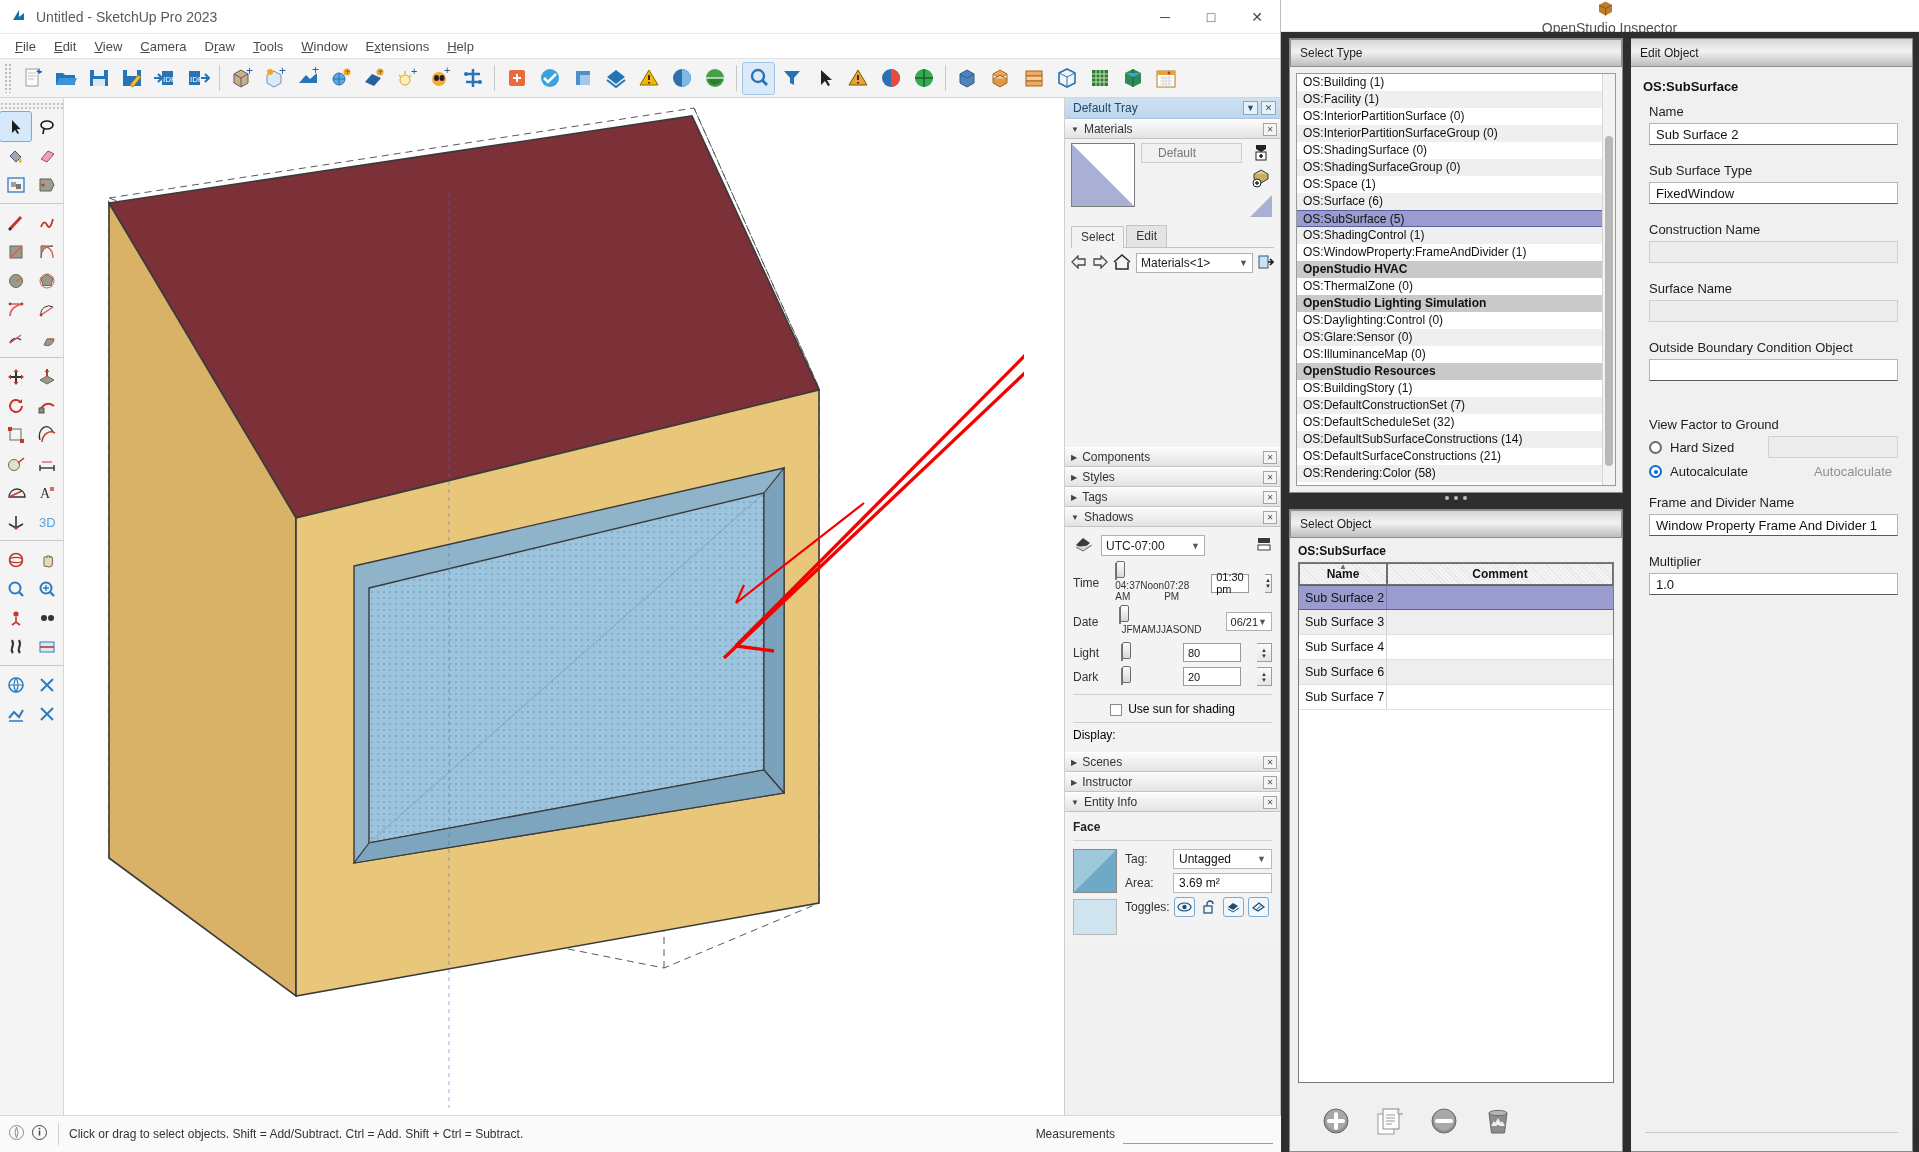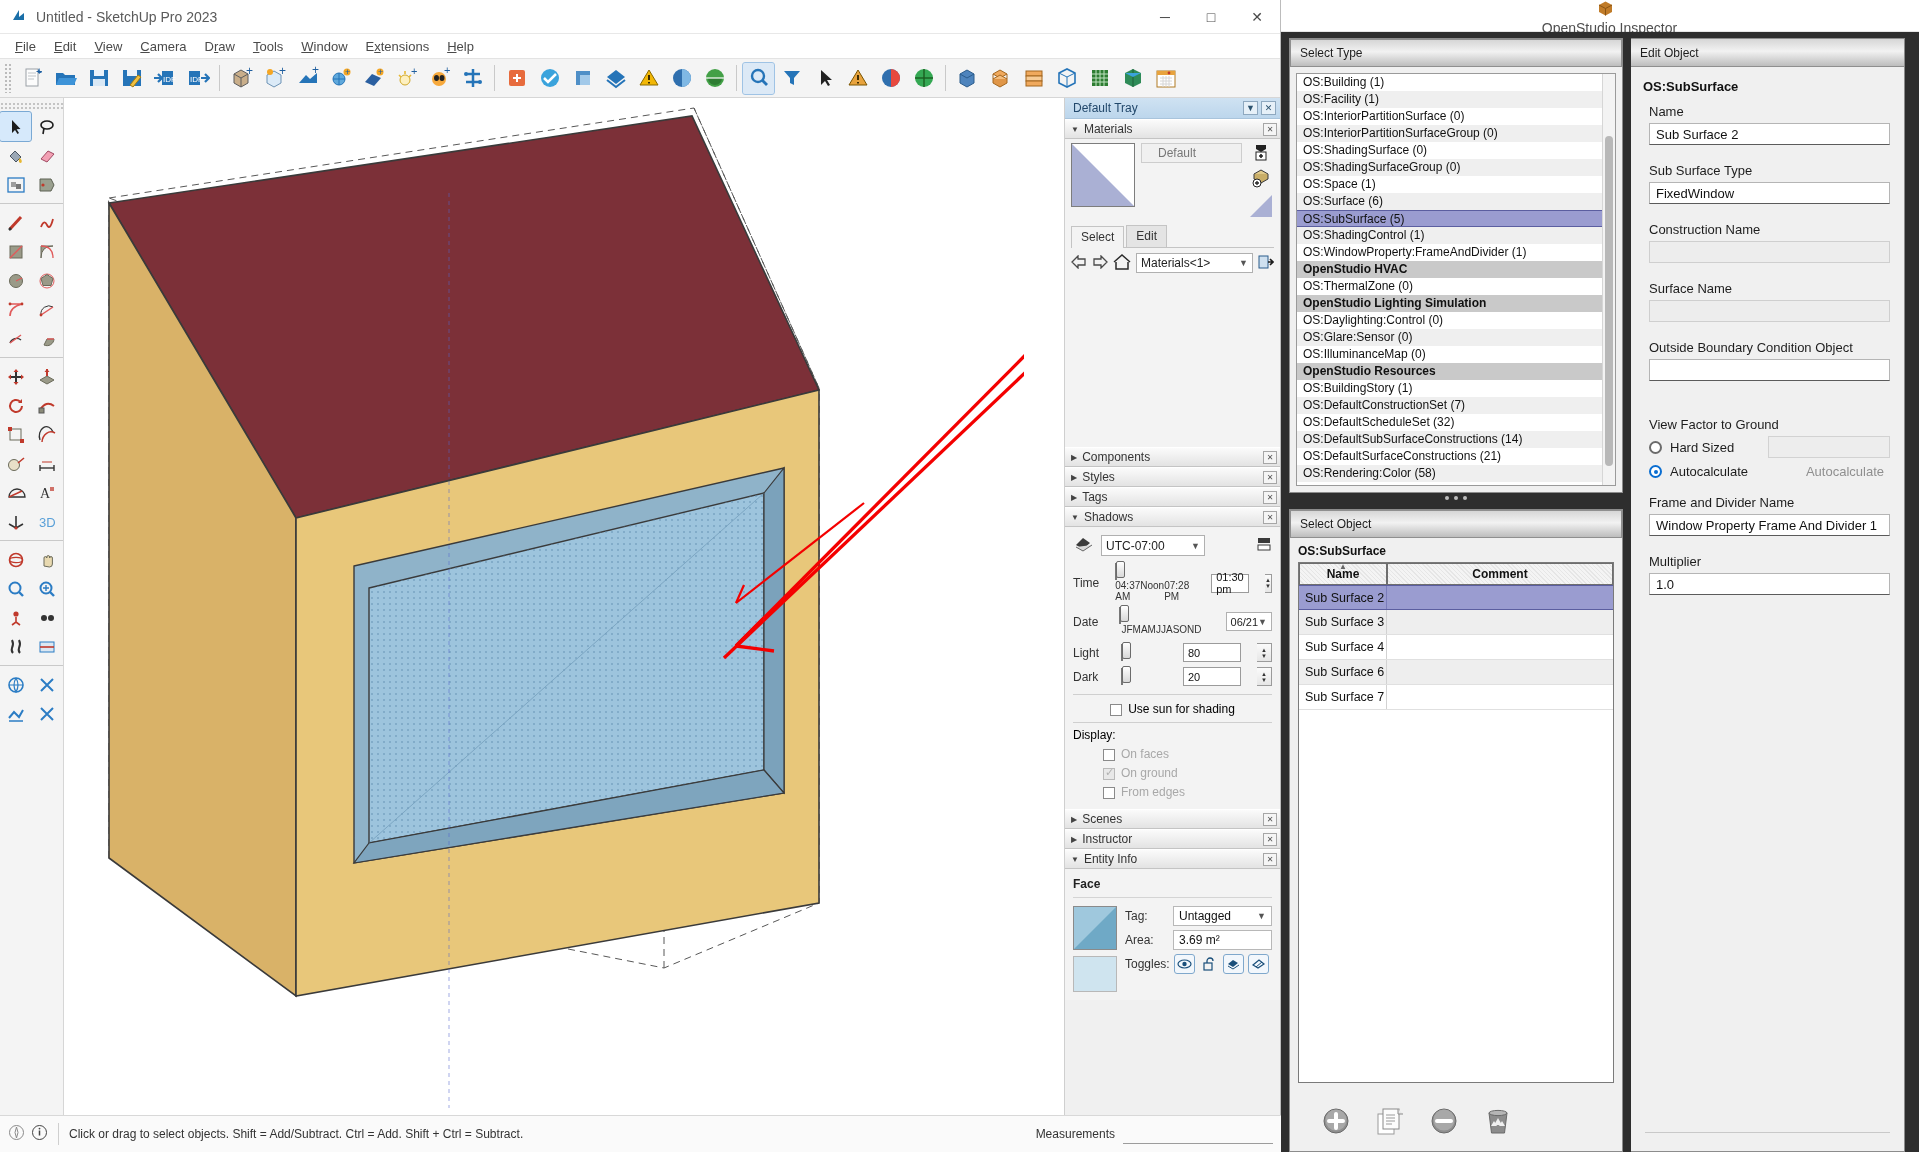--- a/index.html
+++ b/index.html
@@ -192,21 +192,21 @@
     height: 32px; background: #ffffff; display: flex; align-items: center; padding-left: 10px;
     border-bottom: 1px solid #e6e6e6;
     flex-direction: column;
   }
   .os-title { font-size: 14px; color: #4f4f4f; margin-left: 9px; }
   .os-winbtns { margin-left: auto; display: flex; }
   .os-winbtn { width: 46px; height: 32px; display: flex; align-items: center; justify-content: center; color: #4a4a4a; font-size: 13px; }
 
   .os-content { position: absolute; left: 0; top: 32px; right: 0; bottom: 0; display: flex; background: #2e2e2e; }
   .os-left { width: 350px; display: flex; flex-direction: column; background: #2e2e2e; border-radius: 24px; }
-  .os-right { flex: 1; background: #2e2e2e; padding: 0 8px 0 0; display: flex; flex-direction: column; border-radius: 23px;}
+  .os-right { flex: 1; background: #2e2e2e; padding: 0 0 0 0; display: flex; flex-direction: column; border-radius: 23px;}
 
   .os-pane-header {
     height: 28px; background: linear-gradient(#d6d6d6 0%, #f2f2f2 45%, #bdbdbd 100%);
     border: 1px solid #8f8f8f; display: flex; align-items: center; padding-left: 9px;
     font-size: 12px; color: #1d1d1d;
   }
   .os-pane {
     background: #f0f0f0; margin: 6px 8px 0 8px; border: 1px solid #8c8c8c;
     display: flex; flex-direction: column; overflow: hidden;
   }
@@ -1046,25 +1046,20 @@
                 <span>▼</span>
               </span>
           </div>
 
           <div style="border-top:1px solid #cfcfcf;margin:8px 0 6px 0"></div>
           <div style="text-align:center;margin-bottom:6px">
             <span class="chk"></span><span style="font-size:12px">Use sun for shading</span>
           </div>
           <div style="border-top:1px solid #cfcfcf;margin:4px 0 5px 0"></div>
           <div style="font-size:12px;margin-bottom:4px">Display:</div>
-          <div style="padding-left:30px" id="display-opts">
-              <div style="margin-bottom: 4px;"><span class="chk"></span><span class="dim" style="font-size: 12px;">On faces</span></div>
-              <div style="margin-bottom: 4px;"><span class="chk checked-grey"></span><span class="dim" style="font-size: 12px;">On ground</span></div>
-              <div style="margin-bottom: 4px;"><span class="chk"></span><span class="dim" style="font-size: 12px;">From edges</span></div>
-            </div>
         </div>
 
         <div class="panel-header">
           <span class="tri">▶</span>
           <span>Scenes</span>
           <span class="spacer"></span>
             <span class="panel-x">✕</span>
         </div>
         <div class="panel-header">
           <span class="tri">▶</span>

